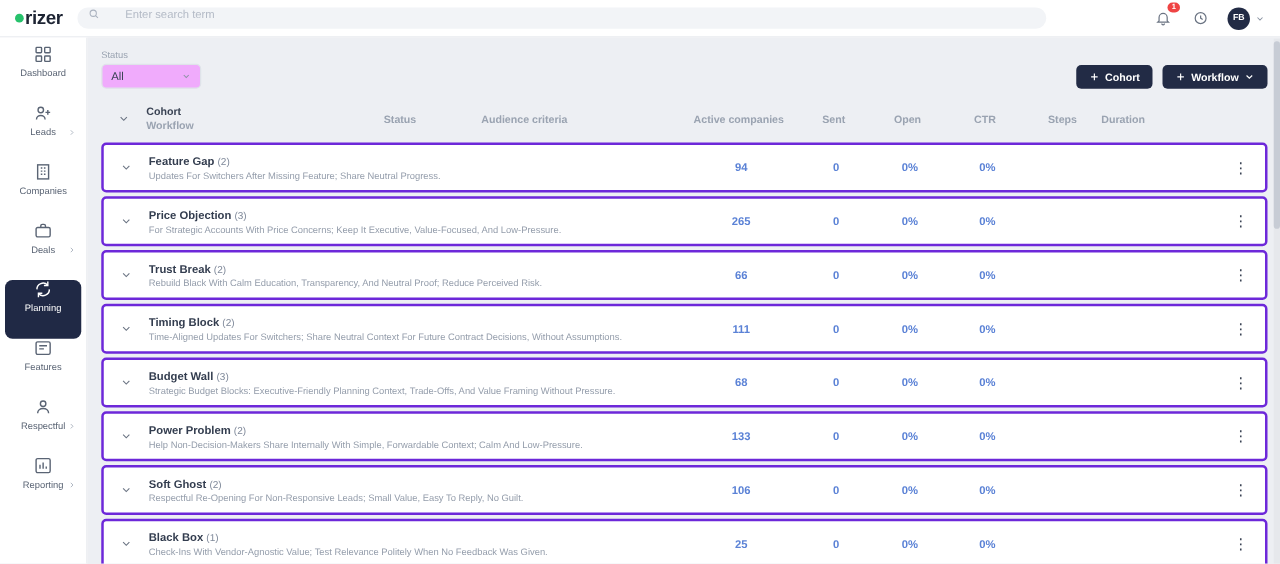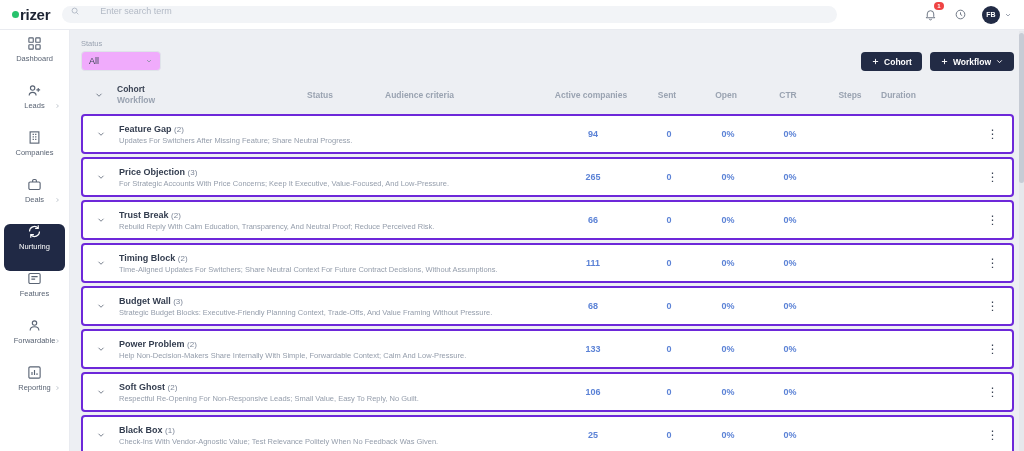--- a/index.html
+++ b/index.html
@@ -177,35 +177,35 @@
           <path d="M9 6l6 6-6 6"></path>
         </svg></span>
   </div>
   <div class="side-item active">
     <svg viewBox="0 0 24 24" fill="none" stroke-width="1.8">
         <path d="M4 12a8 8 0 0113.7-5.6"></path>
         <path d="M20 12a8 8 0 01-13.7 5.6"></path>
         <path d="M18 2v5h-5"></path>
         <path d="M6 22v-5h5"></path>
       </svg>
-    <span>Nurturing</span>
+    <span>Planning</span>
   </div>
   <div class="side-item">
     <svg viewBox="0 0 24 24" fill="none" stroke-width="1.8">
         <rect x="3" y="4" width="18" height="16" rx="2"></rect>
         <path d="M7 9h10M7 13h6"></path>
       </svg>
     <span>Features</span>
   </div>
   <div class="side-item">
     <svg viewBox="0 0 24 24" fill="none" stroke-width="1.8">
         <circle cx="12" cy="8" r="3.5"></circle>
         <path d="M5 20c0-3.5 3-6 7-6s7 2.5 7 6"></path>
       </svg>
-    <span>Forwardable</span>
+    <span>Respectful</span>
     <span class="side-chev"><svg viewBox="0 0 24 24" fill="none" stroke-width="2.5">
           <path d="M9 6l6 6-6 6"></path>
         </svg></span>
   </div>
   <div class="side-item">
     <svg viewBox="0 0 24 24" fill="none" stroke-width="1.8">
         <rect x="3" y="3" width="18" height="18" rx="2"></rect>
         <path d="M8 16v-5M12 16V8M16 16v-3"></path>
       </svg>
     <span>Reporting</span>
@@ -316,21 +316,21 @@
     <div class="chev-cell">
       <svg viewBox="0 0 24 24" fill="none" stroke-width="2.2">
             <path d="M6 9l6 6 6-6"></path>
           </svg>
     </div>
     <div class="name-cell">
       <div class="row-title">
         <span>Trust Break</span>
         <span class="row-count">(2)</span>
       </div>
-      <div class="row-desc">Rebuild Reply With Calm Education, Transparency, And Neutral Proof; Reduce Perceived Risk.</div>
+      <div class="row-desc">Rebuild Black With Calm Education, Transparency, And Neutral Proof; Reduce Perceived Risk.</div>
     </div>
     <div class="metric link">66</div>
     <div class="metric">0</div>
     <div class="metric">0%</div>
     <div class="metric">0%</div>
     <div></div>
     <div></div>
     <div class="kebab">⋮</div>
   </div>
 

